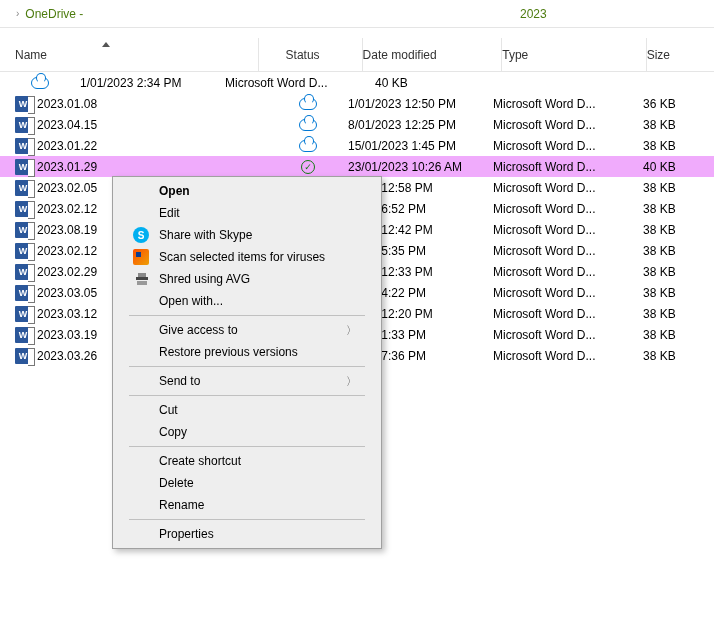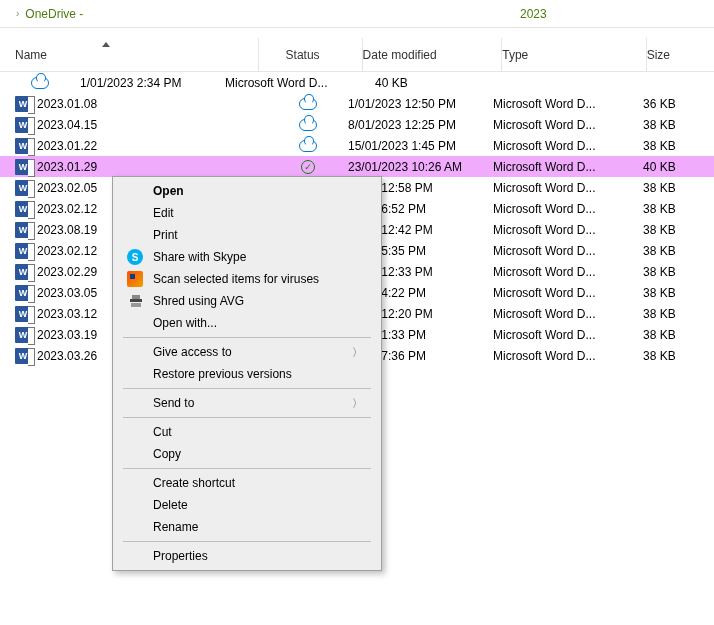--- a/index.html
+++ b/index.html
@@ -123,21 +123,21 @@
   .status-cell { display:flex; justify-content:center; align-items:center; width:80px; }
 
   .context-menu {
     position: absolute;
     left: 112px;
     top: 176px;
     width: 270px;
     background: #eeeeee;
     border: 1px solid #a0a0a0;
     box-shadow: 3px 3px 6px rgba(0,0,0,0.25);
-    padding: 3px 8px;
+    padding: 3px 14px;
     font-size: 12px;
     z-index: 10;
   }
   .context-menu .item {
     display:flex;
     align-items:center;
     height: 22px;
     padding: 0 28px 0 32px;
     position: relative;
     color:#000;
@@ -346,23 +346,20 @@
       <div class="col-size">38 KB</div>
     </div>
   </div>
 
 <div class="context-menu">
   <div class="item bold">
       <span>Open</span>
     </div>
   <div class="item">
       <span>Edit</span>
-    </div>
-  <div class="item">
-      <span>Print</span>
     </div>
   <div class="item">
     <span class="ctx-icon skype">S</span>
     <span>Share with Skype</span>
   </div>
   <div class="item">
     <span class="ctx-icon avg"></span>
     <span>Scan selected items for viruses</span>
   </div>
   <div class="item">

